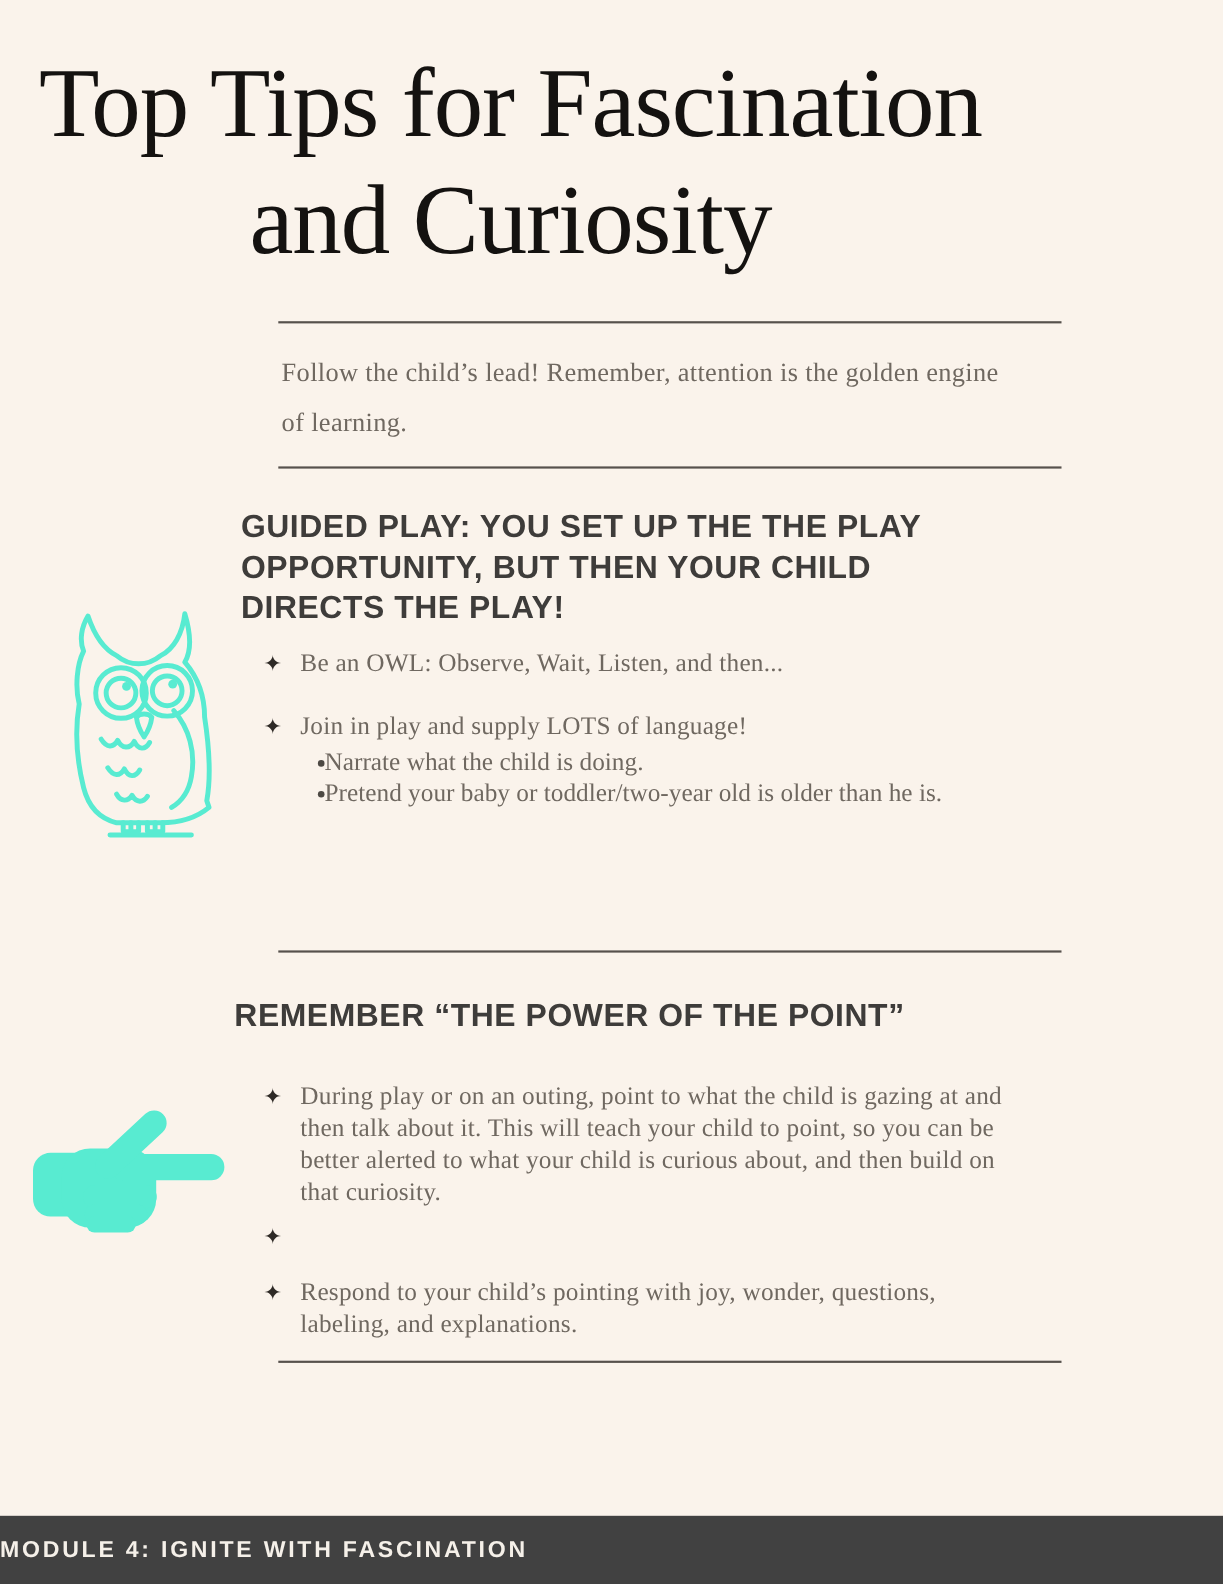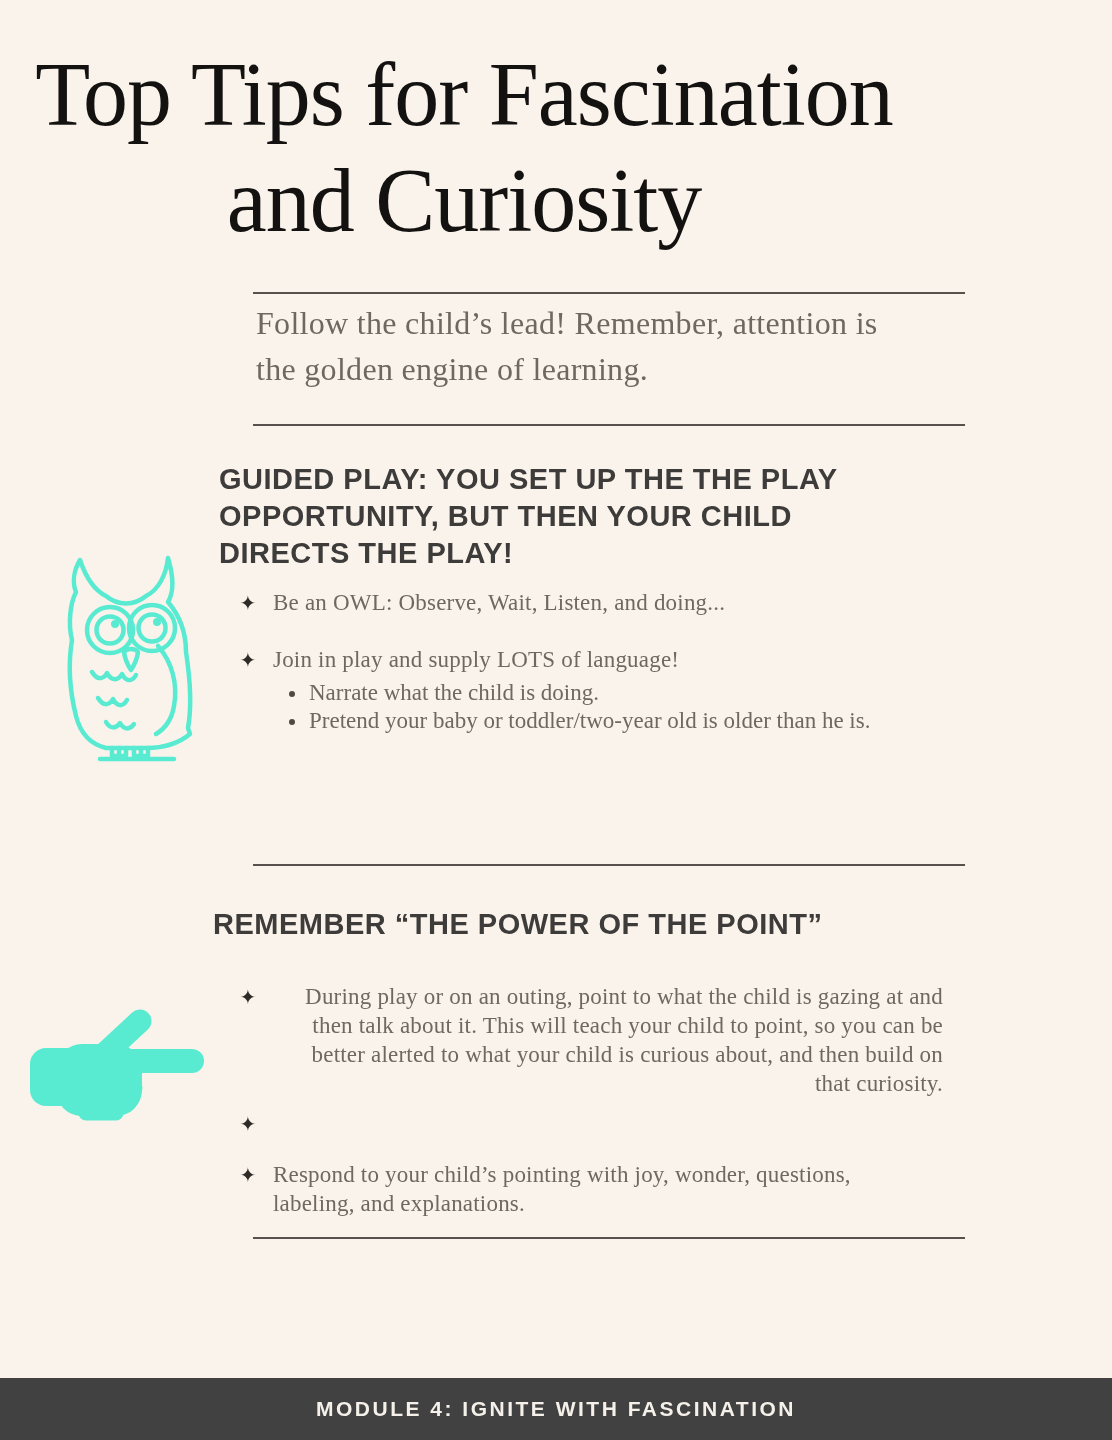--- a/index.html
+++ b/index.html
@@ -13,52 +13,52 @@
     background:var(--bg);font-family:"Liberation Serif",serif;
   }
   .title{
     position:absolute;top:42px;left:0;width:928px;text-align:center;
     color:var(--title);font-size:90px;line-height:106px;font-weight:400;
     letter-spacing:-1px;font-family:"Liberation Serif",serif;
   }
   .divider{position:absolute;left:253px;width:712px;height:2px;background:var(--divider);}
   #div1{top:292px} #div2{top:424px} #div3{top:864px} #div4{top:1237px}
   .intro{
-    position:absolute;left:256px;top:300px;width:660px;
-    font-size:32px;line-height:46px;color:var(--body);letter-spacing:0.3px;
+    position:absolute;left:256px;top:316px;width:660px;
+    font-size:24px;line-height:46px;color:var(--body);letter-spacing:0.3px;
   }
   .heading{
     position:absolute;font-family:"Liberation Sans",sans-serif;font-weight:700;
     color:var(--heading);font-size:29px;line-height:37px;letter-spacing:0.5px;
   }
   #h1{left:219px;top:461px;width:710px;}
   #h2{left:213px;top:906px;width:780px;}
   .bullets{position:absolute;left:238px;width:720px;color:var(--body);}
   #bl1{top:588px;} #bl2{top:982px;}
   .bullet{display:flex;gap:15px;font-size:23px;line-height:30px;}
   #bl2 .bullet{line-height:29px;}
   .bmark{
     flex:0 0 auto;width:20px;text-align:center;font-size:20px;line-height:30px;
     color:var(--marker);font-family:"DejaVu Sans",sans-serif;
   }
   .btext{letter-spacing:0.2px;}
   #bl1 .b1{margin-bottom:27px;}
   #bl2 .b1{margin-bottom:11px;}
   #bl2 .b2{margin-bottom:21px;}
-  .w1{max-width:670px;text-align:right;} .w3{max-width:600px;}
+  .w1{max-width:670px;} .w3{max-width:600px;}
   .subs{margin:4px 0 0 52px;}
-  .sub{display:flex;gap:14px;font-size:23px;line-height:28px;}
+  .sub{display:flex;gap:0;font-size:23px;line-height:28px;}
   .dot{flex:0 0 auto;width:6px;height:6px;border-radius:50%;background:var(--marker);margin-top:12px;opacity:.85;}
   .stext.narrow{max-width:585px;}
   .stext.wide{max-width:650px;}
   .owl{position:absolute;left:40px;top:548px;width:172px;height:218px;}
   .hand{position:absolute;left:28px;top:1004px;width:180px;height:118px;}
   .footer{
     position:absolute;left:0;top:1378px;width:1112px;height:62px;
-    background:var(--footer-bg);display:flex;align-items:center;justify-content:center;
+    background:var(--footer-bg);display:flex;align-items:center;justify-content:flex-start;
   }
   .footer span{
     font-family:"Liberation Sans",sans-serif;font-weight:700;font-size:21px;
     letter-spacing:2.5px;color:var(--footer-text);
   }
 </style>
 </head>
 <body>
 
 <div class="title">
@@ -91,21 +91,21 @@
   <path d="M72,200 L72,208 L86,208 L86,200 M79,200 L79,208"></path>
   <path d="M94,200 L94,208 L108,208 L108,200 M101,200 L101,208"></path>
   <path d="M60,211 L134,211"></path>
 </svg>
 
 <div class="heading" id="h1">GUIDED PLAY: YOU SET UP THE THE PLAY OPPORTUNITY, BUT THEN YOUR CHILD DIRECTS THE PLAY!</div>
 
 <div class="bullets" id="bl1">
   <div class="bullet b1">
     <span class="bmark">✦</span>
-    <span class="btext">Be an OWL: Observe, Wait, Listen, and doing...</span>
+    <span class="btext">Be an OWL: Observe, Wait, Listen, and then...</span>
   </div>
   <div class="bullet b2">
     <span class="bmark">✦</span>
     <div>
       <div class="btext">Join in play and supply LOTS of language!</div>
       <div class="subs" style="margin-left:16px;">
         <div class="sub">
           <span class="dot"></span>
           <span class="stext">Narrate what the child is doing.</span>
         </div>

